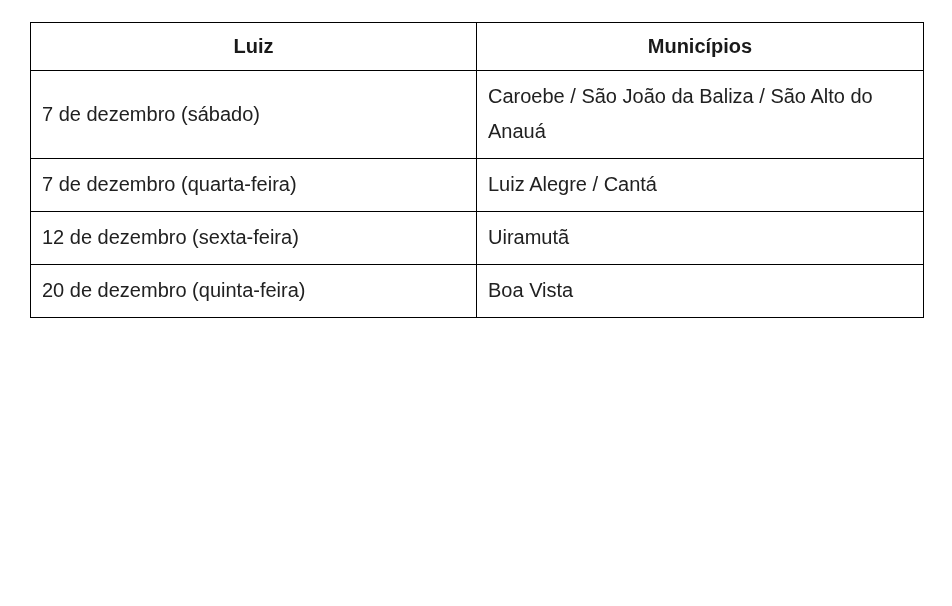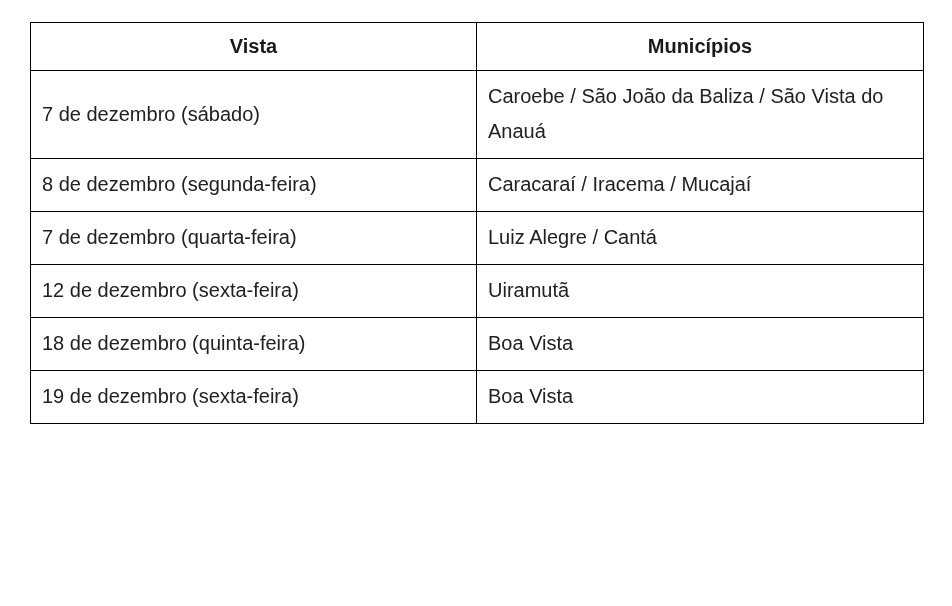--- a/index.html
+++ b/index.html
@@ -49,43 +49,35 @@
 </head>
 <body>
 
 <table class="schedule-table">
   <colgroup>
     <col class="col-date">
     <col class="col-mun">
   </colgroup>
   <thead>
     <tr>
-      <th>Vista</th>
+      <th>Luiz</th>
       <th>Municípios</th>
     </tr>
   </thead>
   <tbody>
     <tr>
       <td>7 de dezembro (sábado)</td>
-      <td>Caroebe / São João da Baliza / São Vista do Anauá</td>
-    </tr>
-    <tr>
-      <td>8 de dezembro (segunda-feira)</td>
-      <td>Caracaraí / Iracema / Mucajaí</td>
+      <td>Caroebe / São João da Baliza / São Alto do Anauá</td>
     </tr>
     <tr>
       <td>7 de dezembro (quarta-feira)</td>
       <td>Luiz Alegre / Cantá</td>
     </tr>
     <tr>
       <td>12 de dezembro (sexta-feira)</td>
       <td>Uiramutã</td>
     </tr>
     <tr>
-      <td>18 de dezembro (quinta-feira)</td>
-      <td>Boa Vista</td>
-    </tr>
-    <tr>
-      <td>19 de dezembro (sexta-feira)</td>
+      <td>20 de dezembro (quinta-feira)</td>
       <td>Boa Vista</td>
     </tr>
   </tbody>
 </table>
 
 </body></html>

